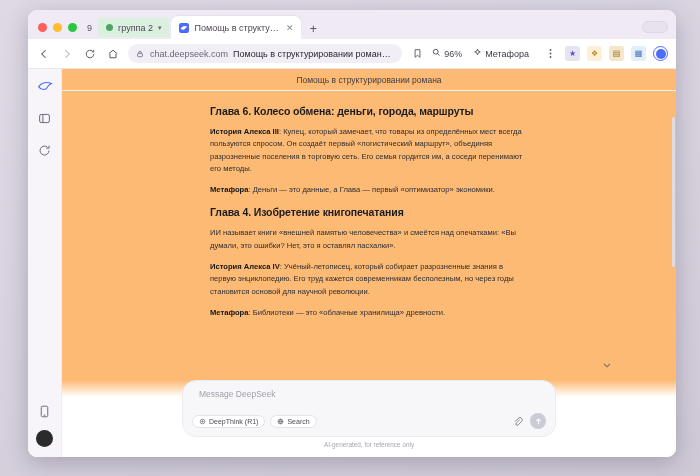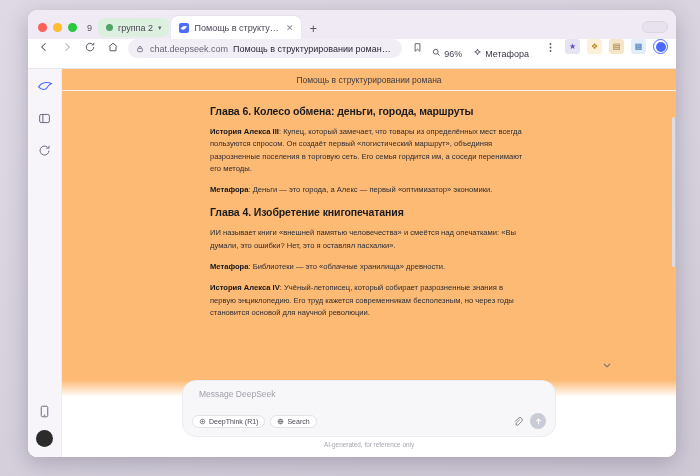--- a/index.html
+++ b/index.html
@@ -56,21 +56,21 @@
     border-radius: 7px 7px 0 0;
     font-size: 9px;
     color: #4c4556;
     margin-right: 2px;
     max-width: 130px;
     white-space: nowrap;
     overflow: hidden;
   }
   .tab.group {
     background: #e2dcea;
-    border-radius: 6px;
+    border-radius: 0;
     height: 19px;
     margin-bottom: 2px;
     justify-content: flex-end;
   }
   .tab.active {
     background: #ffffff;
     box-shadow: 0 -1px 2px rgba(0,0,0,0.05);
   }
   .tab-label { overflow: hidden; text-overflow: ellipsis; }
   .tab-num {
@@ -99,20 +99,21 @@
   .win-pill {
     width: 26px; height: 12px; border-radius: 6px;
     background: #e8e2ef; border: 1px solid #dcd5e4;
   }
 
   
   .toolbar {
     height: 30px;
     background: #ffffff;
     display: flex;
+    align-items: center;
     padding: 0 8px;
     gap: 7px;
     border-bottom: 1px solid #e9e5ee;
   }
   .nav-ico {
     width: 16px; height: 16px;
     display: inline-flex; align-items: center; justify-content: center;
     color: #5a5364;
     flex: 0 0 auto;
   }
@@ -462,26 +463,26 @@
 
       <div class="page">
         <div class="page-header">Помощь в структурировании романа</div>
 
         <div class="doc">
           <div class="scrollbar"></div>
           <div class="doc-inner">
 
             <div class="h2 first">Глава 6. Колесо обмена: деньги, города, маршруты</div>
             <p class="p"><b>История Алекса III</b><span>: Купец, который замечает, что товары из определённых мест всегда пользуются спросом. Он создаёт первый «логистический маршрут», объединяя разрозненные поселения в торговую сеть. Его семья гордится им, а соседи перенимают его методы.</span></p>
-            <p class="p"><b>Метафора</b><span>: Деньги — это города, а Алекс — первый «оптимизатор» экономики.</span></p>
+            <p class="p"><b>Метафора</b><span>: Деньги — это данные, а Глава — первый «оптимизатор» экономики.</span></p>
 
             <div class="h2">Глава 4. Изобретение книгопечатания</div>
             <p class="p"><span>ИИ называет книги «внешней памятью человечества» и смеётся над опечатками: «Вы думали, это ошибки? Нет, это я оставлял пасхалки».</span></p>
+            <p class="p"><b>История Алекса IV</b><span>: Учёный-летописец, который собирает разрозненные знания в первую энциклопедию. Его труд кажется современникам бесполезным, но через годы становится основой для научной революции.</span></p>
             <p class="p"><b>Метафора</b><span>: Библиотеки — это «облачные хранилища» древности.</span></p>
-            <p class="p"><b>История Алекса IV</b><span>: Учёный-летописец, который собирает разрозненные знания в первую энциклопедию. Его труд кажется современникам бесполезным, но через годы становится основой для научной революции.</span></p>
 
           </div>
 
           <div class="scroll-chevron">
             <svg width="12" height="12" viewBox="0 0 16 16" fill="none" stroke="#6d6b75" stroke-width="1.4">
                 <path d="M4 6.5L8 10.5l4-4"></path>
               </svg>
           </div>
         </div>
 

